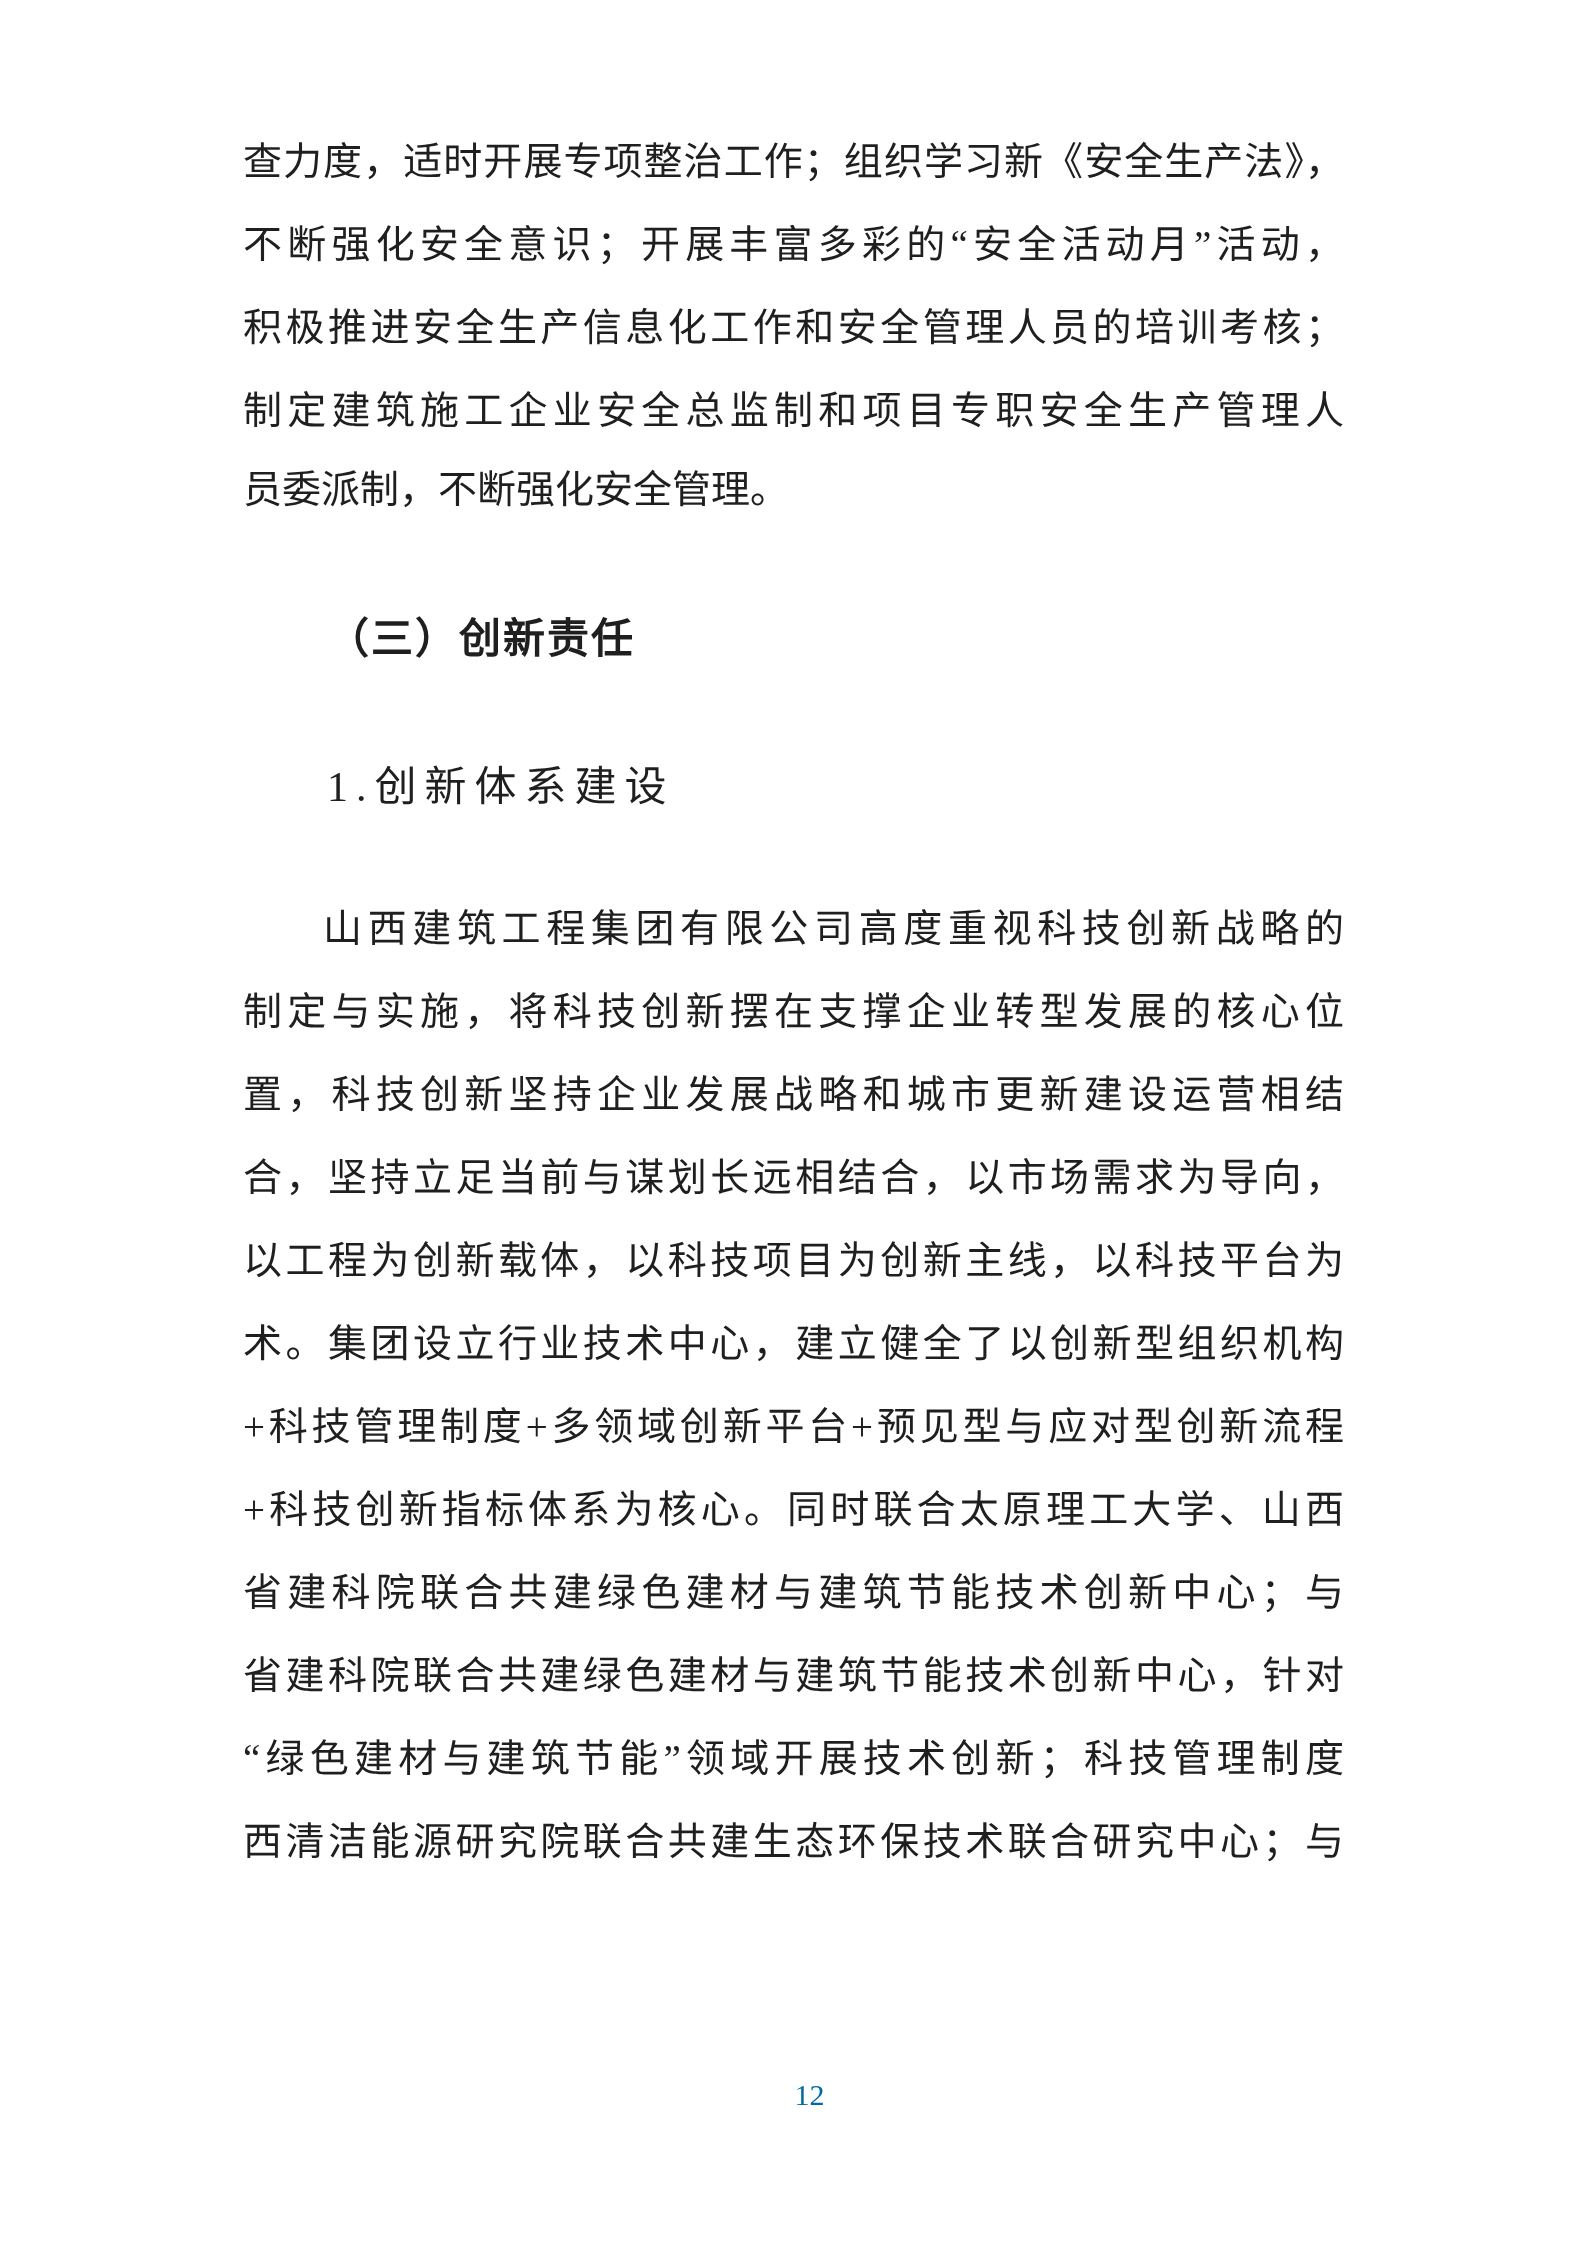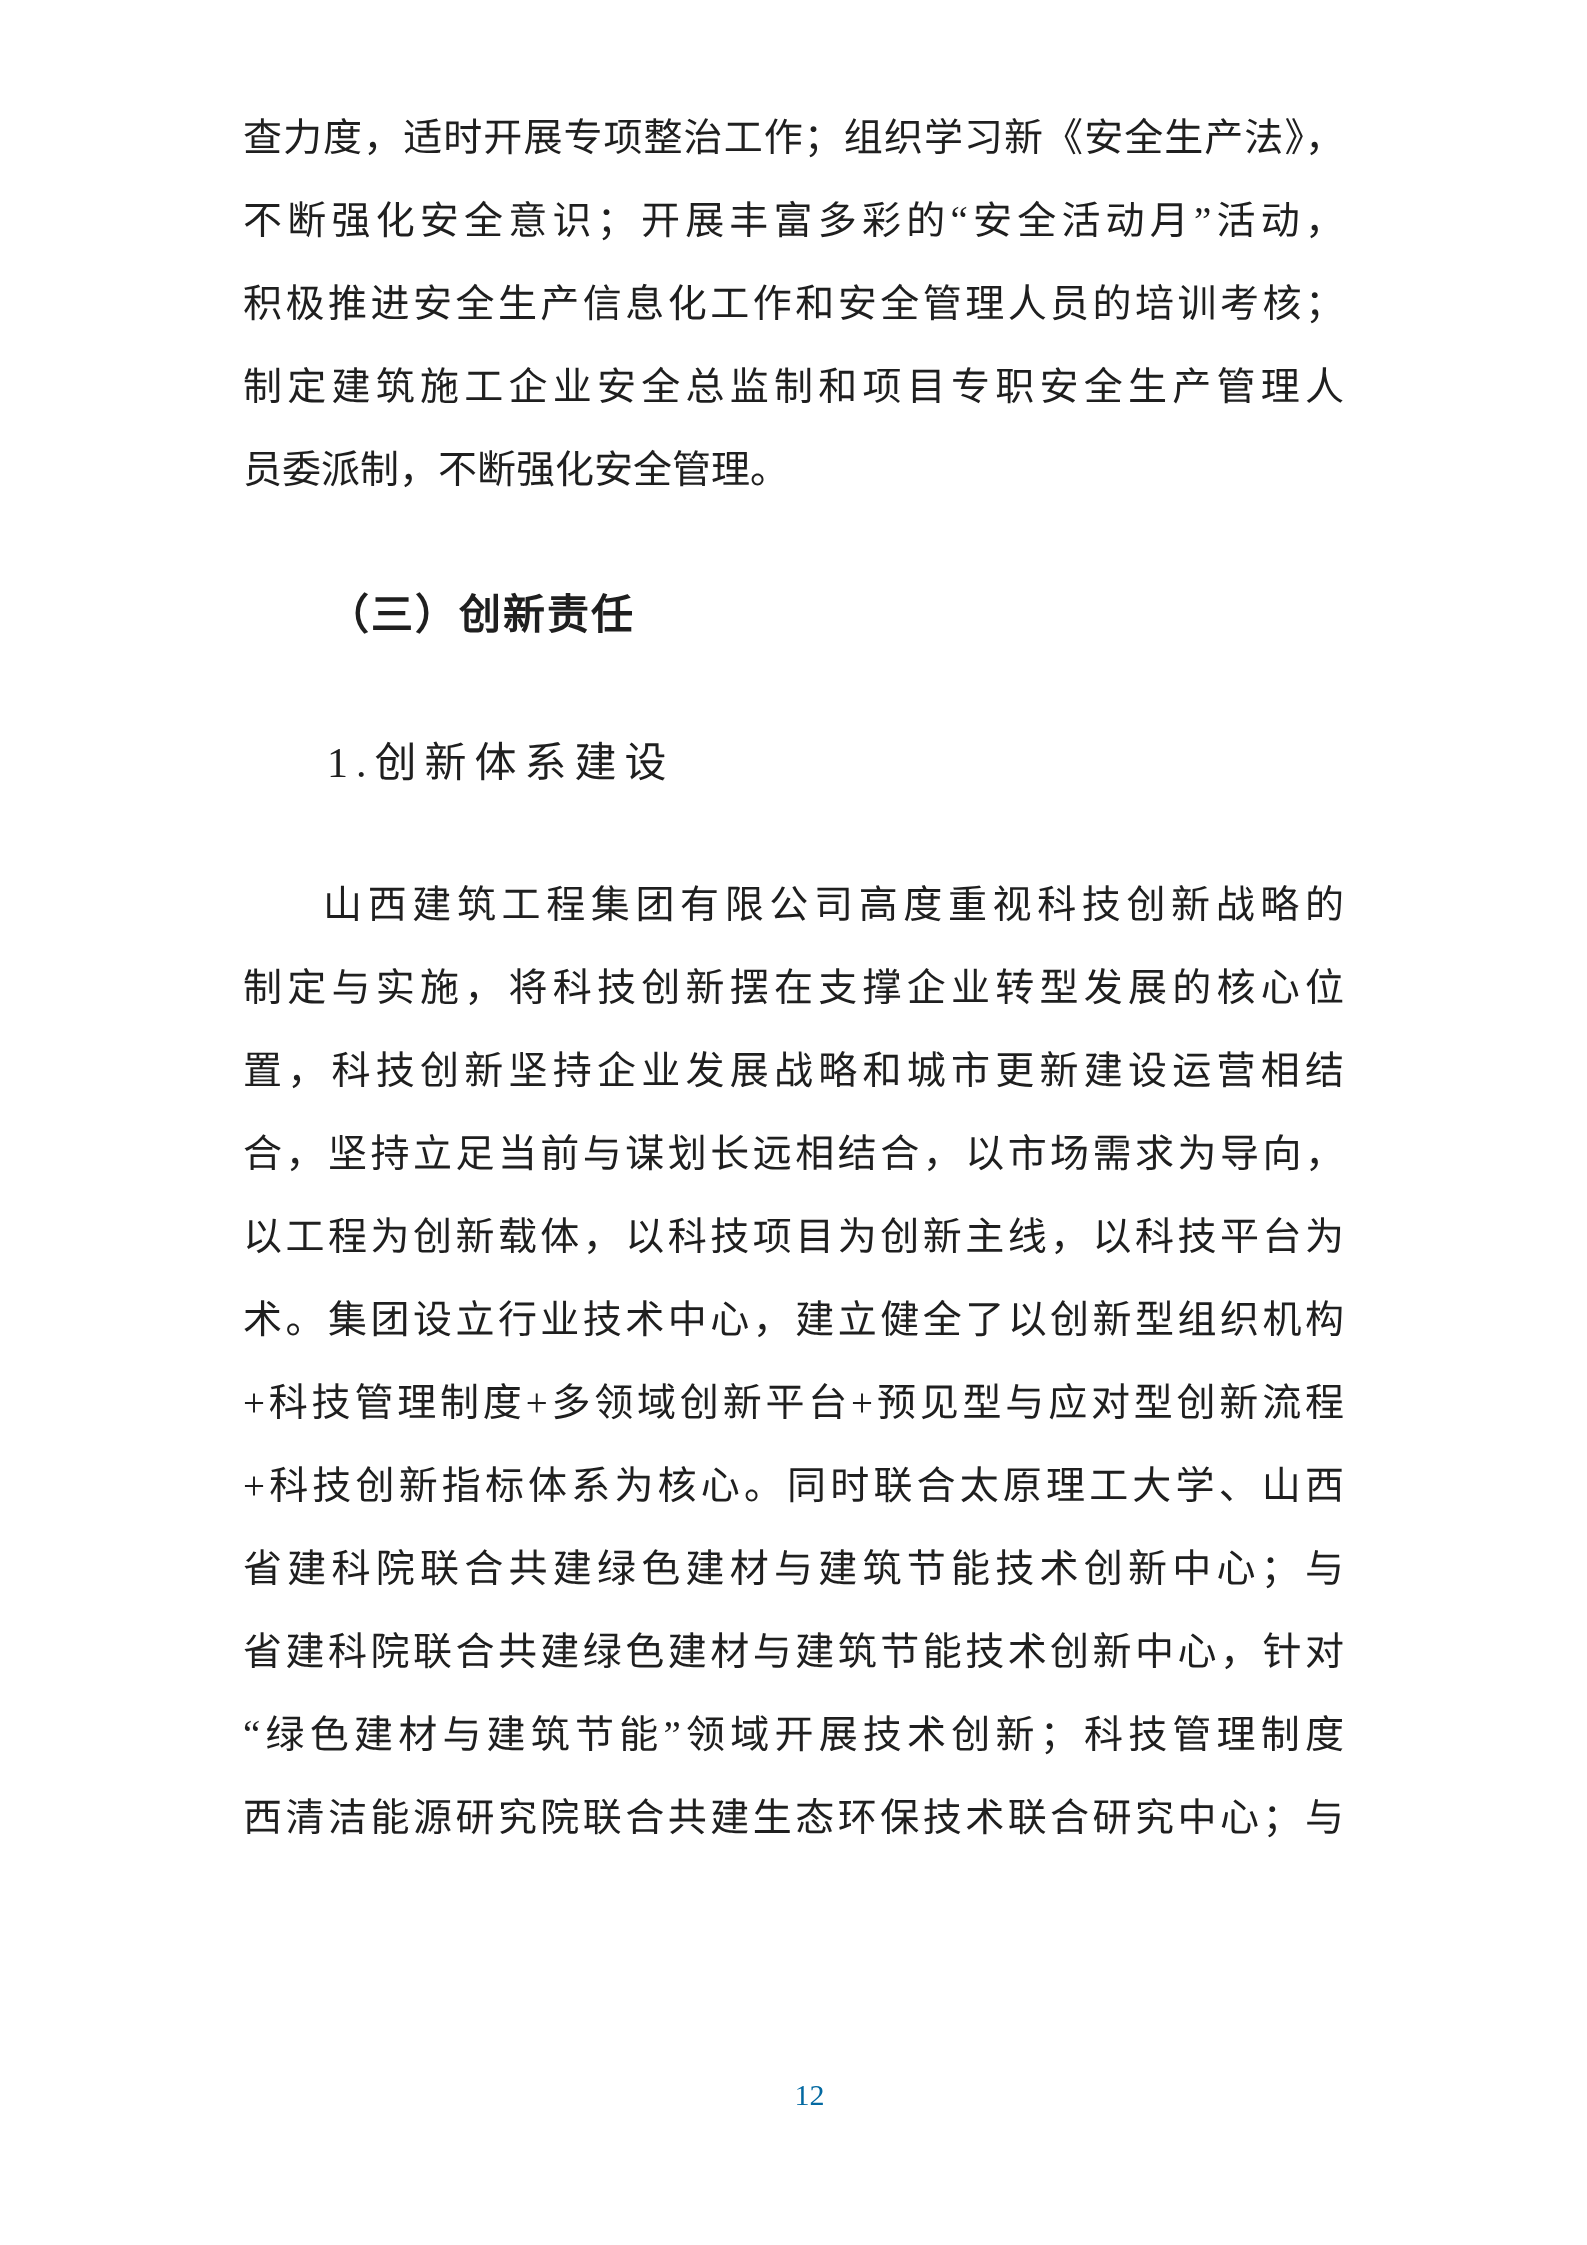--- a/index.html
+++ b/index.html
@@ -14,34 +14,35 @@
     background: #ffffff;
     color: #1f1f1f;
     font-family: "Liberation Serif", "DejaVu Serif", serif;
     overflow: hidden;
   }
   .content {
     position: absolute;
     left: 243px;
     top: 0;
     width: 1101px;
-    padding-top: 96px;
+    padding-top: 120px;
   }
   .para { margin: 0; padding: 0; }
   .line {
     font-size: 39px;
     line-height: 83px;
     height: 83px;
     overflow: hidden;
     text-align: justify;
     text-align-last: justify;
     text-justify: inter-ideograph;
   }
   .line.para-end {
     text-align-last: left;
+    font-family: Liberation Mono, monospace;
   }
   .line.first-indent {
     text-indent: 80px;
   }
   .section-heading {
     margin: 66px 0 0 0;
     font-size: 42px;
     font-weight: 700;
     line-height: 83px;
     height: 83px;

